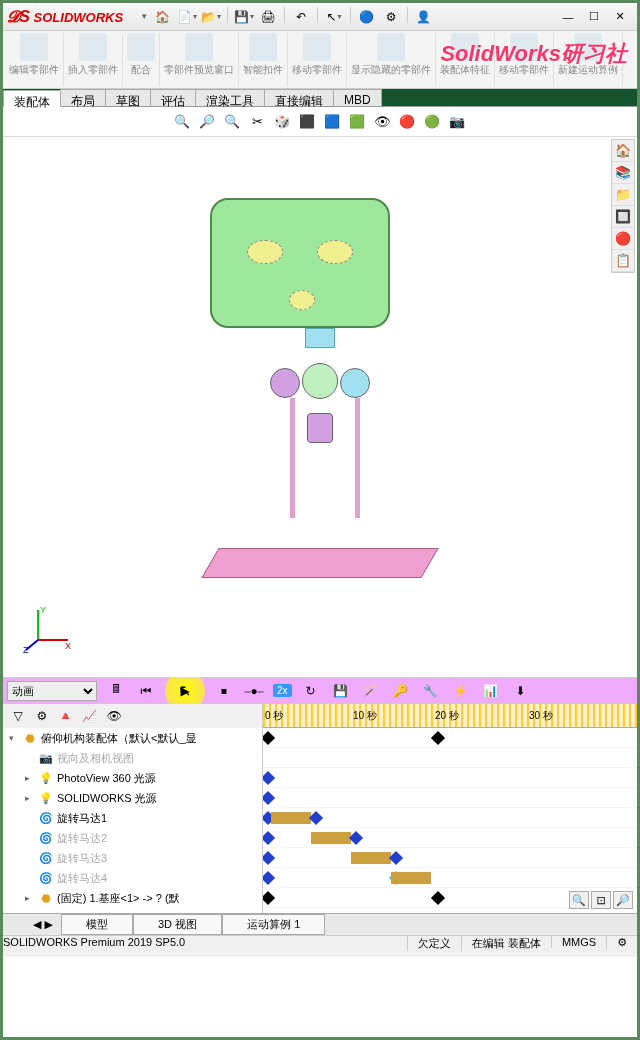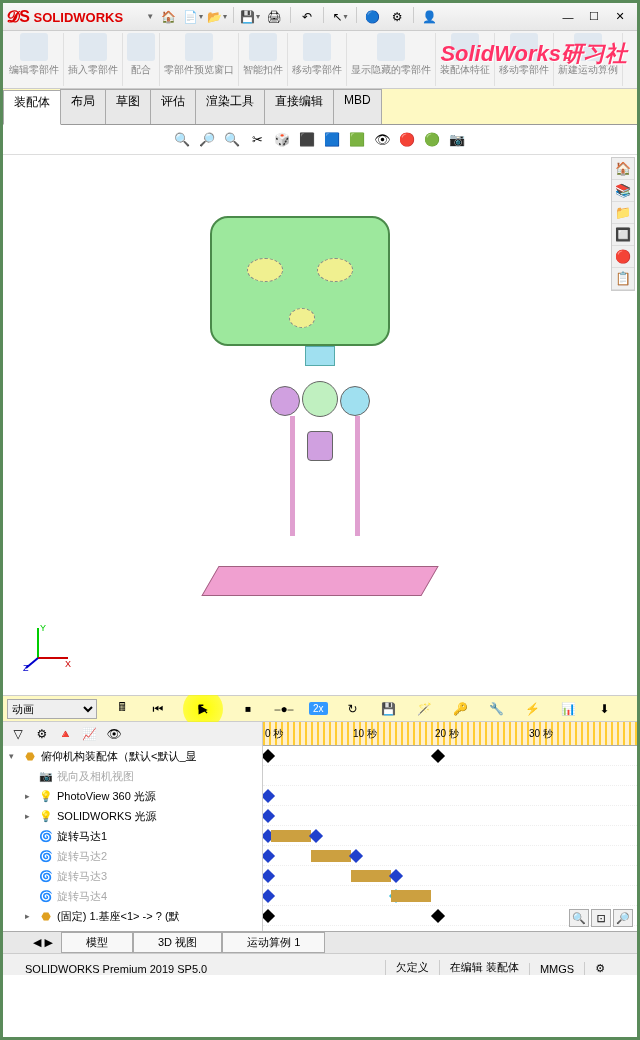--- a/index.html
+++ b/index.html
@@ -1,32 +1,32 @@
 <!DOCTYPE html>
 <html><head>
 <meta charset="utf-8">
 <style>
 * { box-sizing: border-box; margin: 0; padding: 0; font-family: "Microsoft YaHei", Arial, sans-serif; }
 body { width: 640px; height: 1040px; background: #fff; border: 3px solid #5a8a5a; position: relative; overflow: hidden; }
 
 .titlebar { height: 28px; background: linear-gradient(#f8f8f8,#e8e8e8); display: flex; align-items: center; padding: 0 4px; border-bottom: 1px solid #ccc; }
-.logo { color: #d00; font-weight: bold; font-size: 13px; margin-right: 22px; }
+.logo { color: #d00; font-weight: bold; font-style: italic; font-size: 13px; margin-right: 16px; }
 .logo .S { font-size: 16px; }
 .titlebar-icons { display: flex; gap: 2px; margin-left: 4px; flex: 1; }
 .tb-icon { width: 22px; height: 20px; display: flex; align-items: center; justify-content: center; font-size: 12px; cursor: pointer; border-radius: 2px; position: relative; }
 .tb-sep { width: 1px; height: 16px; background: #ccc; margin: 0 3px; }
 .wincontrols { display: flex; }
 .wincontrols div { width: 26px; height: 20px; display: flex; align-items: center; justify-content: center; font-size: 11px; cursor: pointer; }
 
 .ribbon { height: 58px; background: #f4f4f4; border-bottom: 1px solid #ccc; display: flex; padding: 2px; position: relative; }
 .ribbon-group { display: flex; flex-direction: column; align-items: center; padding: 0 4px; border-right: 1px solid #e0e0e0; font-size: 10px; color: #888; cursor: pointer; }
 .ribbon-group .ricon { width: 28px; height: 28px; background: #e0e8f0; border-radius: 3px; margin-bottom: 2px; }
 .watermark { position: absolute; right: 10px; top: 8px; font-size: 22px; font-weight: bold; font-style: italic; color: #ff3366; text-shadow: 1px 1px 0 #fff; z-index: 10; }
 
-.tabstrip { height: 36px; background: #fef9c3; display: flex; border-bottom: 1px solid #999; font-size: 12px; }
+.tabstrip { height: 18px; background: #14532d; display: flex; border-bottom: 1px solid #999; font-size: 12px; }
 .tab { padding: 3px 10px; border: 1px solid #aaa; border-bottom: none; margin-right: -1px; background: #e8e8e8; cursor: pointer; }
 .tab.active { background: #fff; border-bottom: 1px solid #fff; position: relative; top: 1px; }
 
 .toolbar2 { height: 30px; display: flex; align-items: center; justify-content: center; gap: 3px; padding: 2px; border-bottom: 1px solid #ddd; }
 .t2-icon { width: 22px; height: 22px; display: flex; align-items: center; justify-content: center; cursor: pointer; font-size: 13px; border-radius: 2px; }
 
 .viewport { position: relative; height: 540px; background: #fff; }
 .sidepanel { position: absolute; right: 2px; top: 2px; width: 24px; background: #f0f0f0; border: 1px solid #ccc; }
 .sp-icon { width: 22px; height: 22px; display: flex; align-items: center; justify-content: center; cursor: pointer; font-size: 13px; border-bottom: 1px solid #ddd; }
 .triad { position: absolute; left: 20px; bottom: 20px; font-size: 10px; }
@@ -41,21 +41,21 @@
 .body { width: 100px; height: 100px; position: relative; margin: 0 auto; }
 .cyl { position: absolute; border-radius: 50%; border: 1px solid #666; }
 .cyl.a { width: 30px; height: 30px; background: #d0a0e0; left: 0; top: 20px; }
 .cyl.b { width: 30px; height: 30px; background: #a0e0f0; right: 0; top: 20px; }
 .cyl.c { width: 26px; height: 30px; background: #d0a0e0; left: 37px; top: 65px; border-radius: 4px; }
 .cyl.d { width: 36px; height: 36px; background: #c0f0c0; left: 32px; top: 15px; }
 .leg { position: absolute; width: 5px; height: 120px; background: #e0a0d0; }
 .leg.l { left: 20px; top: 50px; } .leg.r { right: 10px; top: 50px; }
 .base { width: 220px; height: 30px; background: #f0a0d0; border: 1px solid #a06080; transform: skewX(-30deg); margin: 100px auto 0; }
 
-.motionbar { height: 26px; background: #fef9c3; border-top: 1px solid #ccc; display: flex; align-items: center; padding: 0 4px; gap: 14px; }
+.motionbar { height: 26px; background: #f0abfc; border-top: 1px solid #ccc; display: flex; align-items: center; padding: 0 4px; gap: 8px; }
 .mb-select { width: 90px; height: 20px; font-size: 11px; border: 1px solid #aaa; }
 .mb-icon { width: 22px; height: 22px; display: flex; align-items: center; justify-content: center; cursor: pointer; font-size: 12px; }
 .highlight { background: radial-gradient(#ffff00,#ffff0080); border-radius: 50%; width: 40px !important; height: 40px !important; }
 .speed-badge { background: #3399ff; color: #fff; font-size: 10px; padding: 1px 4px; border-radius: 2px; }
 
 .timeline-area { height: 210px; display: flex; border-top: 1px solid #ccc; }
 .tree { width: 260px; border-right: 1px solid #ccc; font-size: 11px; overflow: hidden; }
 .tree-toolbar { height: 24px; background: #f0f0f0; display: flex; align-items: center; padding: 0 4px; gap: 2px; }
 .tree-row { display: flex; align-items: center; height: 20px; padding-left: 6px; gap: 3px; cursor: pointer; }
 .tree-row .exp { width: 10px; font-size: 9px; color: #666; }
@@ -70,21 +70,21 @@
 .keybar { position: absolute; height: 12px; top: 4px; background: #cca040; }
 .diamond { position: absolute; width: 10px; height: 10px; background: #2040cc; transform: rotate(45deg); top: 5px; }
 .diamond.bk { background: #000; }
 .diamond.cy { background: #40c0e0; }
 .zoom-ctrl { position: absolute; right: 4px; bottom: 4px; display: flex; gap: 2px; }
 .zoom-ctrl div { width: 20px; height: 18px; border: 1px solid #aaa; background: #f0f0f0; font-size: 11px; display: flex; align-items: center; justify-content: center; cursor: pointer; }
 
 .bottomtabs { height: 22px; background: #e8e8e8; border-top: 1px solid #aaa; display: flex; align-items: center; font-size: 11px; padding-left: 30px; }
 .btab { padding: 2px 24px; border: 1px solid #aaa; background: #f8f8f8; cursor: pointer; }
 
-.statusbar { height: 22px; background: #f0f0f0; border-top: 1px solid #ccc; display: flex; align-items: flex-end; font-size: 11px; padding: 0 22px; }
+.statusbar { height: 22px; background: #f0f0f0; border-top: 1px solid #ccc; display: flex; align-items: flex-start; font-size: 11px; padding: 0 0; }
 .statusbar .cell { padding: 0 10px; border-left: 1px solid #ccc; }
 .drop { font-size: 8px; color: #666; margin-left: 1px; }
 </style>
 </head>
 <body>
 
 <div class="titlebar">
   <span class="logo"><span class="S">𝓓S</span> <span>SOLIDWORKS</span></span>
   <span class="drop">▼</span>
   <div class="titlebar-icons">

